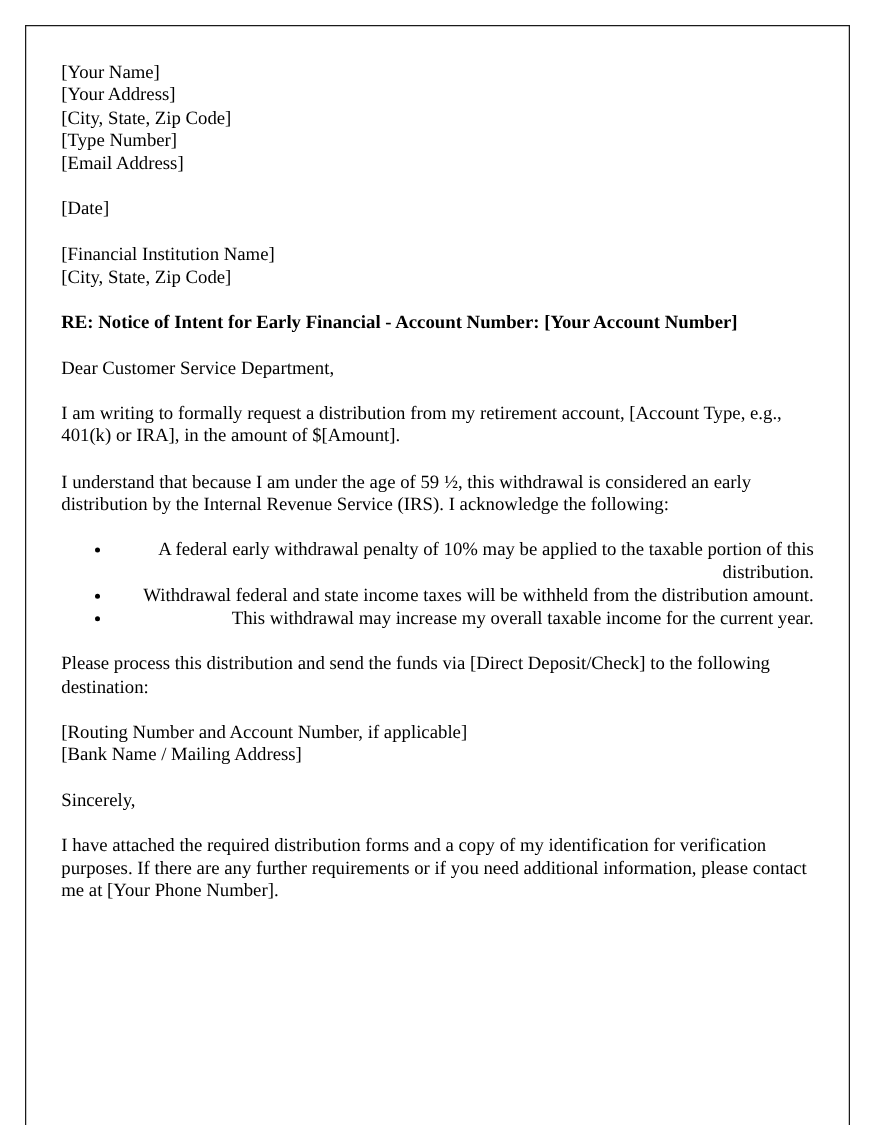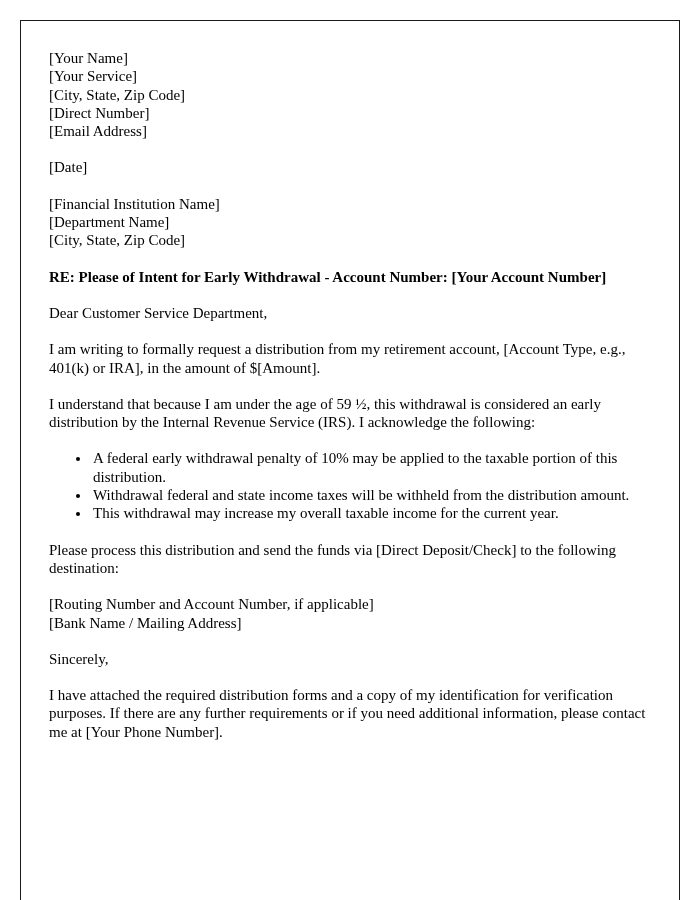--- a/index.html
+++ b/index.html
@@ -23,48 +23,48 @@
     font-size: 15px;
     line-height: 18.3px;
   }
   .block { margin-bottom: 18px; }
   .line { display: block; }
   .subject { font-weight: bold; }
   ul.ack-list {
     margin: 0 0 18px 0;
     padding-left: 42px;
     list-style-type: disc;
+    text-align: right;
   }
   ul.ack-list li { padding-left: 2px; }
   .para { margin-bottom: 18px; }
 </style>
 </head>
 <body>
 
 <div class="page">
 
   <div class="block">
     <span class="line">[Your Name]</span>
-    <span class="line">[Your Service]</span>
+    <span class="line">[Your Address]</span>
     <span class="line">[City, State, Zip Code]</span>
-    <span class="line">[Direct Number]</span>
+    <span class="line">[Type Number]</span>
     <span class="line">[Email Address]</span>
   </div>
 
   <div class="block">
     <span class="line">[Date]</span>
   </div>
 
   <div class="block">
     <span class="line">[Financial Institution Name]</span>
-    <span class="line">[Department Name]</span>
     <span class="line">[City, State, Zip Code]</span>
   </div>
 
-  <div class="para subject">RE: Please of Intent for Early Withdrawal - Account Number: [Your Account Number]</div>
+  <div class="para subject">RE: Notice of Intent for Early Financial - Account Number: [Your Account Number]</div>
 
   <div class="para">Dear Customer Service Department,</div>
 
   <div class="para">I am writing to formally request a distribution from my retirement account, [Account Type, e.g., 401(k) or IRA], in the amount of $[Amount].</div>
 
   <div class="para">I understand that because I am under the age of 59 ½, this withdrawal is considered an early distribution by the Internal Revenue Service (IRS). I acknowledge the following:</div>
 
   <ul class="ack-list">
     <li>A federal early withdrawal penalty of 10% may be applied to the taxable portion of this distribution.</li>
     <li>Withdrawal federal and state income taxes will be withheld from the distribution amount.</li>

